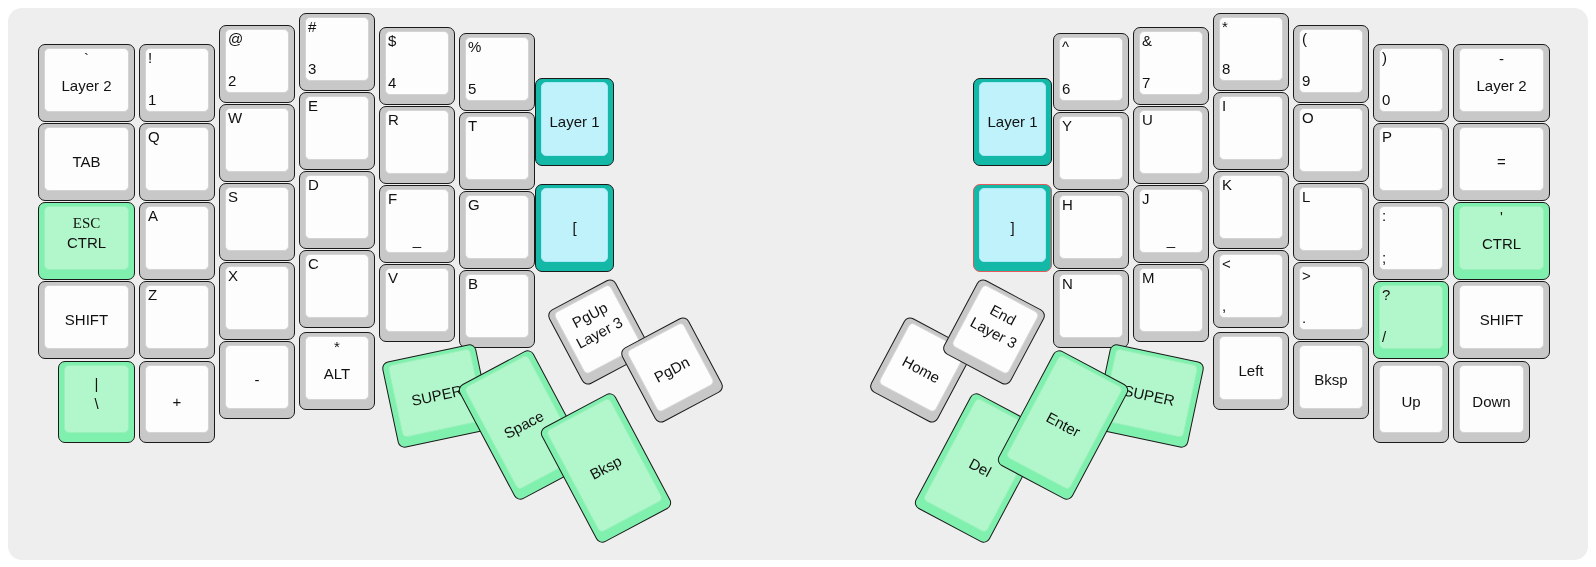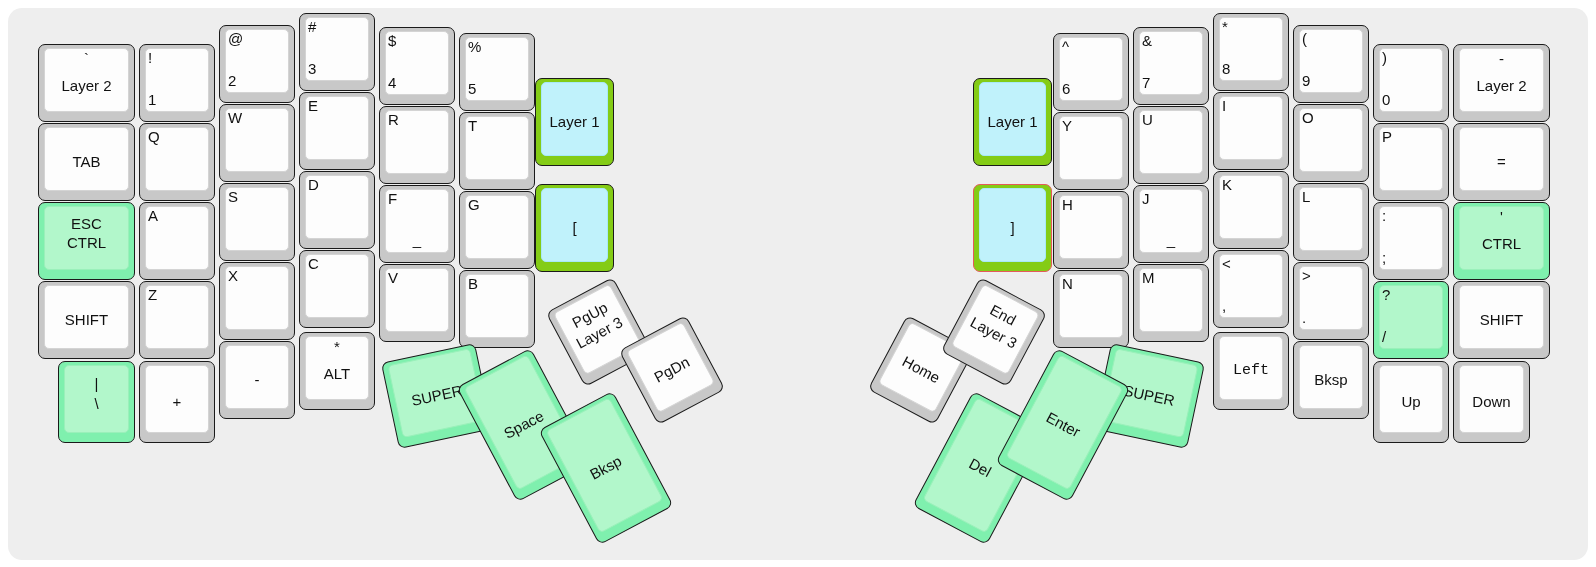--- a/index.html
+++ b/index.html
@@ -62,42 +62,42 @@
   .lg-tl { left: 8px;  top: 5px;  text-align: left; }
   .lg-bl { left: 8px;  bottom: 13px; text-align: left; }
   .lg-c  { left: 0; right: 0; top: 50%; transform: translateY(-52%); text-align: center; }
   .lg-ct { left: 0; right: 0; top: 6px; text-align: center; }
   .lg-cb { left: 0; right: 0; bottom: 14px; text-align: center; }
   .lg-c2 { left: 0; right: 0; top: 50%; transform: translateY(-62%); text-align: center; }
 
   
   .k-green  { background: #7ff0ae; }
   .k-green > .cap { background: #b2f7cb; border-color: #9af0ba; }
-  .k-blue   { background: #84cc16; }
+  .k-blue   { background: #14b8a6; }
   .k-blue > .cap  { background: #c0f2fb; border-color: #a8e9f7; }
   .k-sel { border-color: #e45a5a; }
 </style>
 </head>
 <body>
 
 <div id="stage">
   <div id="panel"></div>
   <div id="left-half">
       <div class="key " style="left: 38px; top: 44px; width: 97px; height: 78px;">
         <div class="cap"></div>
         <span class="lg lg-ct">`</span>
         <span class="lg lg-c2" style="top: 56%;">Layer 2</span>
       </div>
       <div class="key " style="left: 38px; top: 123px; width: 97px; height: 78px;">
         <div class="cap"></div>
         <span class="lg lg-c">TAB</span>
       </div>
       <div class="key k-green" style="left: 38px; top: 202px; width: 97px; height: 78px;">
         <div class="cap"></div>
-        <span class="lg lg-ct" style="top: 17%;">ESC</span>
+        <span class="lg lg-ct" style="top: 17%; font-family: Liberation Serif, serif;">ESC</span>
         <span class="lg lg-ct" style="top: 42%;">CTRL</span>
       </div>
       <div class="key " style="left: 38px; top: 281px; width: 97px; height: 78px;">
         <div class="cap"></div>
         <span class="lg lg-c">SHIFT</span>
       </div>
       <div class="key k-green" style="left: 58px; top: 361px; width: 77px; height: 82px;">
         <div class="cap"></div>
         <span class="lg lg-ct" style="top: 17%;">|</span>
         <span class="lg lg-ct" style="top: 42%;">\</span>
@@ -286,21 +286,21 @@
       </div>
       <div class="key " style="left: 1213px; top: 171px; width: 76px; height: 78px;">
         <div class="cap"></div>
         <span class="lg lg-tl">K</span>
       </div>
       <div class="key " style="left: 1213px; top: 250px; width: 76px; height: 78px;">
         <div class="cap"></div>
         <span class="lg lg-tl">&lt;</span>
         <span class="lg lg-bl">,</span>
       </div>
-      <div class="key " style="left: 1213px; top: 332px; width: 76px; height: 78px; font-family: Liberation Mono, monospace;">
+      <div class="key " style="left: 1213px; top: 332px; width: 76px; height: 78px;">
         <div class="cap"></div>
         <span class="lg lg-c">Left</span>
       </div>
       <div class="key " style="left: 1293px; top: 25px; width: 76px; height: 78px;">
         <div class="cap"></div>
         <span class="lg lg-tl">(</span>
         <span class="lg lg-bl">9</span>
       </div>
       <div class="key " style="left: 1293px; top: 104px; width: 76px; height: 78px;">
         <div class="cap"></div>

